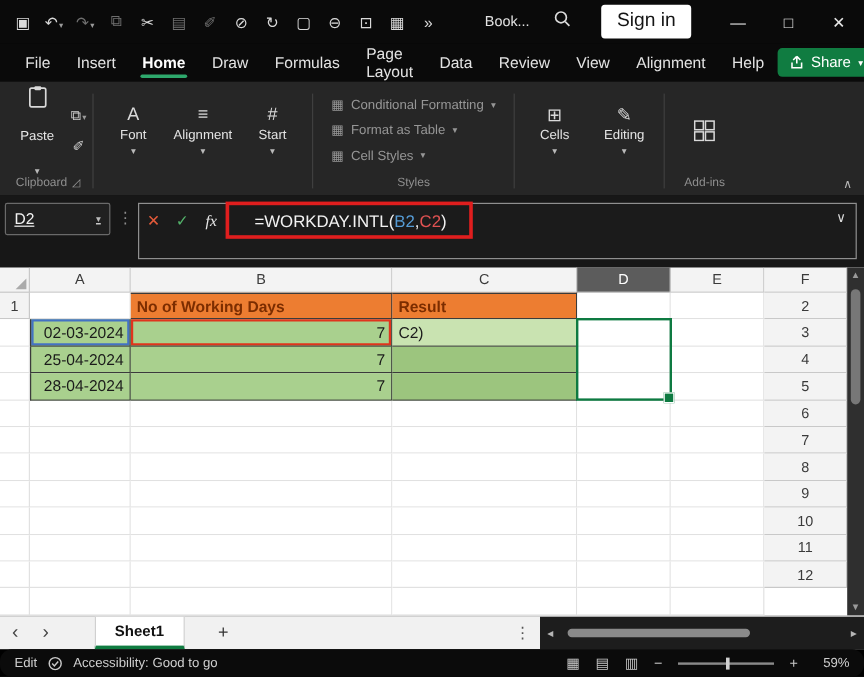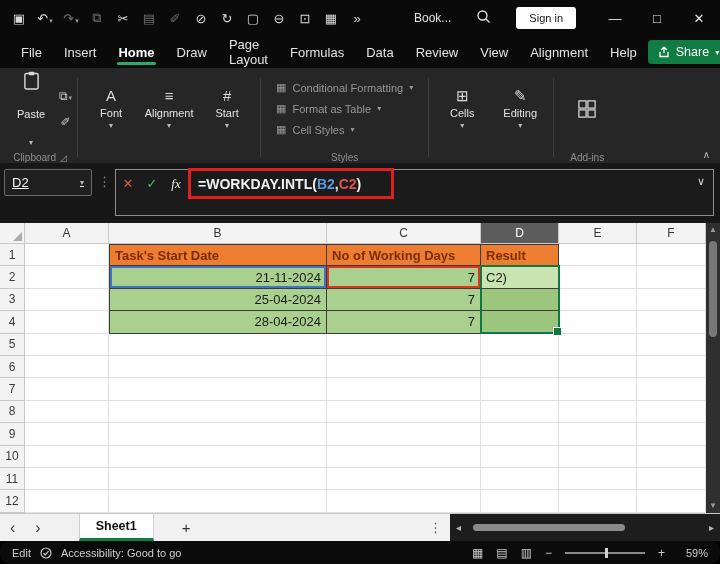--- a/index.html
+++ b/index.html
@@ -5,40 +5,40 @@
   *{margin:0;padding:0;box-sizing:border-box;font-family:"Liberation Sans",sans-serif;}
   html,body{width:720px;height:564px;overflow:hidden;background:#000;}
   .app{width:720px;height:564px;display:flex;flex-direction:column;}
 
   
   .titlebar{height:36px;background:#0a0a0a;display:flex;align-items:center;padding-left:6px;color:#e8e8e8;}
   .qat{display:flex;align-items:center;}
   .qicon{width:26px;text-align:center;font-size:13px;color:#d9d9d9;cursor:default;}
   .qicon.dim{color:#6f6f6f;}
   .qcaret{font-size:7px;color:#9a9a9a;margin-left:1px;}
-  .doc-title{font-size:12px;color:#e3e3e3;margin-left:44px;white-space:nowrap;}
+  .doc-title{font-size:12px;color:#e3e3e3;margin-left:34px;white-space:nowrap;}
   .tb-right{margin-left:auto;display:flex;align-items:center;height:100%;}
   .search-btn{width:30px;text-align:center;}
-  .signin{background:#ffffff;color:#141414;font-size:11px;padding:5px 13px;border-radius:3px;margin:0 18px;border:none;cursor:pointer;}
+  .signin{background:#ffffff;color:#141414;font-size:16px;padding:5px 13px;border-radius:3px;margin:0 18px;border:none;cursor:pointer;}
   .winctl{width:42px;height:100%;display:flex;align-items:center;justify-content:center;font-size:13px;color:#e6e6e6;}
 
   
   .menubar{height:32px;background:#0a0a0a;display:flex;align-items:center;padding-left:10px;}
   #menu-tabs{display:flex;height:100%;}
   .menu-tab{padding:0 11px;font-size:13px;color:#e3e3e3;display:flex;align-items:center;position:relative;cursor:default;}
   .menu-tab.active{font-weight:bold;color:#fff;}
   .menu-tab.active::after{content:"";position:absolute;left:10px;right:10px;bottom:3px;height:3px;border-radius:2px;background:#2EA86C;}
   .share-btn{margin-left:auto;margin-right:12px;background:#107C41;color:#fff;height:24px;border-radius:4px;padding:0 10px;font-size:12.5px;display:flex;align-items:center;gap:6px;border:none;cursor:pointer;}
   .share-caret{font-size:8px;}
 
   
   .ribbon{height:95px;background:#262626;display:flex;align-items:stretch;padding:2px 8px 0 8px;position:relative;}
   .rgroup{display:flex;flex-direction:column;align-items:center;}
   .rg-content{flex:1;display:flex;align-items:center;gap:2px;}
-  .rg-label{height:16px;font-size:10px;color:#8f8f8f;display:flex;align-items:flex-end;gap:4px;}
+  .rg-label{height:16px;font-size:10px;color:#8f8f8f;display:flex;align-items:flex-start;gap:4px;}
   .vdiv{width:1px;background:#3f3f3f;margin:8px 5px 6px 5px;}
   .paste-btn{width:46px;display:flex;flex-direction:column;align-items:center;gap:18px;color:#e6e6e6;font-size:11px;cursor:default;}
   .small-col{display:flex;flex-direction:column;gap:12px;margin-left:3px;color:#cfcfcf;font-size:12px;align-items:center;}
   .small-col span{cursor:default;}
   .big-btn{width:56px;display:flex;flex-direction:column;align-items:center;gap:2px;font-size:11px;color:#e3e3e3;cursor:default;}
   .bicon{font-size:15px;height:18px;color:#d9d9d9;}
   .bcaret{font-size:8px;color:#b9b9b9;}
   .styles-stack{display:flex;flex-direction:column;justify-content:center;gap:8px;padding:0 10px;min-width:150px;align-items:flex-start;}
   .styles-item{font-size:11px;color:#969696;display:flex;gap:6px;align-items:center;cursor:default;}
   .si-icon{font-size:11px;}
@@ -49,21 +49,21 @@
   
   .fstrip{height:60px;background:#171717;display:flex;align-items:flex-start;padding:6px 4px 0 4px;position:relative;}
   .namebox{width:88px;height:27px;background:#202020;border:1px solid #6a6a6a;border-radius:2px;color:#f2f2f2;font-size:13px;display:flex;align-items:center;padding:0 7px;text-decoration:underline;}
   .nb-caret{margin-left:auto;color:#bbb;font-size:8px;}
   .fdots{color:#8d8d8d;padding:5px 4px 0 6px;font-size:13px;}
   .fbar{flex:1;height:47px;border:1px solid #8f8f8f;background:#1b1b1b;display:flex;align-items:flex-start;position:relative;margin-right:2px;}
   .fbtn{width:24px;height:28px;line-height:28px;text-align:center;font-size:13px;cursor:default;}
   .fbtn.cancel{color:#E25A3A;}
   .fbtn.enter{color:#53B26A;}
   .fbtn.fx{color:#e8e8e8;font-style:italic;font-family:"Liberation Serif",serif;}
-  .formula-text{line-height:28px;font-size:14px;font-weight:700;margin-left:10px;white-space:nowrap;text-align:center;}
+  .formula-text{line-height:28px;font-size:14px;font-weight:400;margin-left:24px;white-space:nowrap;text-align:center;}
   .fw{color:#f2f2f2;} .fb{color:#569CD6;} .fr{color:#E05252;}
   .red-frame{position:absolute;left:72px;top:-2px;width:206px;height:31px;border:3px solid #E01E1E;pointer-events:none;}
   .fbar-expand{position:absolute;right:8px;top:5px;color:#dcdcdc;font-size:11px;}
 
   
   .gridwrap{height:290px;background:#fff;position:relative;overflow:hidden;}
   .grid{position:absolute;left:0;top:0;display:grid;grid-template-columns:25px 84px 218px 154px 78px 78px 69px;grid-template-rows:21px repeat(12,22.4px);}
   .gh{background:#f3f3f3;border-right:1px solid #c8c8c8;border-bottom:1px solid #c8c8c8;font-size:12px;color:#3a3a3a;display:flex;align-items:center;justify-content:center;cursor:default;}
   .gh.sel{background:#5c5c5c;color:#fff;}
   .gh.corner{position:relative;}
@@ -143,22 +143,22 @@
       <span class="winctl">✕</span>
     </div>
   </div>
 
   <div class="menubar">
     <div id="menu-tabs">
         <div class="menu-tab">File</div>
         <div class="menu-tab">Insert</div>
         <div class="menu-tab active">Home</div>
         <div class="menu-tab">Draw</div>
+        <div class="menu-tab">Formulas</div>
         <div class="menu-tab">Page Layout</div>
-        <div class="menu-tab">Formulas</div>
         <div class="menu-tab">Data</div>
         <div class="menu-tab">Review</div>
         <div class="menu-tab">View</div>
         <div class="menu-tab">Alignment</div>
         <div class="menu-tab">Help</div>
       </div>
     <button class="share-btn">
       <svg width="12" height="12" viewBox="0 0 12 12">
           <path d="M6 1 L9 4 M6 1 L3 4 M6 1 V7" stroke="#fff" stroke-width="1.3" fill="none"></path>
           <path d="M2 6 V10.5 H10 V6" stroke="#fff" stroke-width="1.3" fill="none"></path>
@@ -293,28 +293,27 @@
           <span class="corner-tri"></span>
         </div>
         <div class="gh">A</div>
         <div class="gh">B</div>
         <div class="gh">C</div>
         <div class="gh sel">D</div>
         <div class="gh">E</div>
         <div class="gh">F</div>
         <div class="gh rh">1</div>
         <div class="cell "></div>
-        <div class="cell c-orange left blk blk-t blk-l">Task's Start Date</div>
         <div class="cell c-orange left blk blk-t">No of Working Days</div>
         <div class="cell c-orange left blk blk-t">Result</div>
         <div class="cell "></div>
         <div class="cell "></div>
         <div class="gh rh">2</div>
         <div class="cell "></div>
-        <div class="cell c-green right ref-blue blk blk-l">21-11-2024</div>
+        <div class="cell c-green right ref-blue blk blk-l">02-03-2024</div>
         <div class="cell c-green right ref-red blk">7</div>
         <div class="cell c-editgreen left blk">C2)</div>
         <div class="cell "></div>
         <div class="cell "></div>
         <div class="gh rh">3</div>
         <div class="cell "></div>
         <div class="cell c-green right blk blk-l">25-04-2024</div>
         <div class="cell c-green right blk">7</div>
         <div class="cell c-green2 blk"></div>
         <div class="cell "></div>

